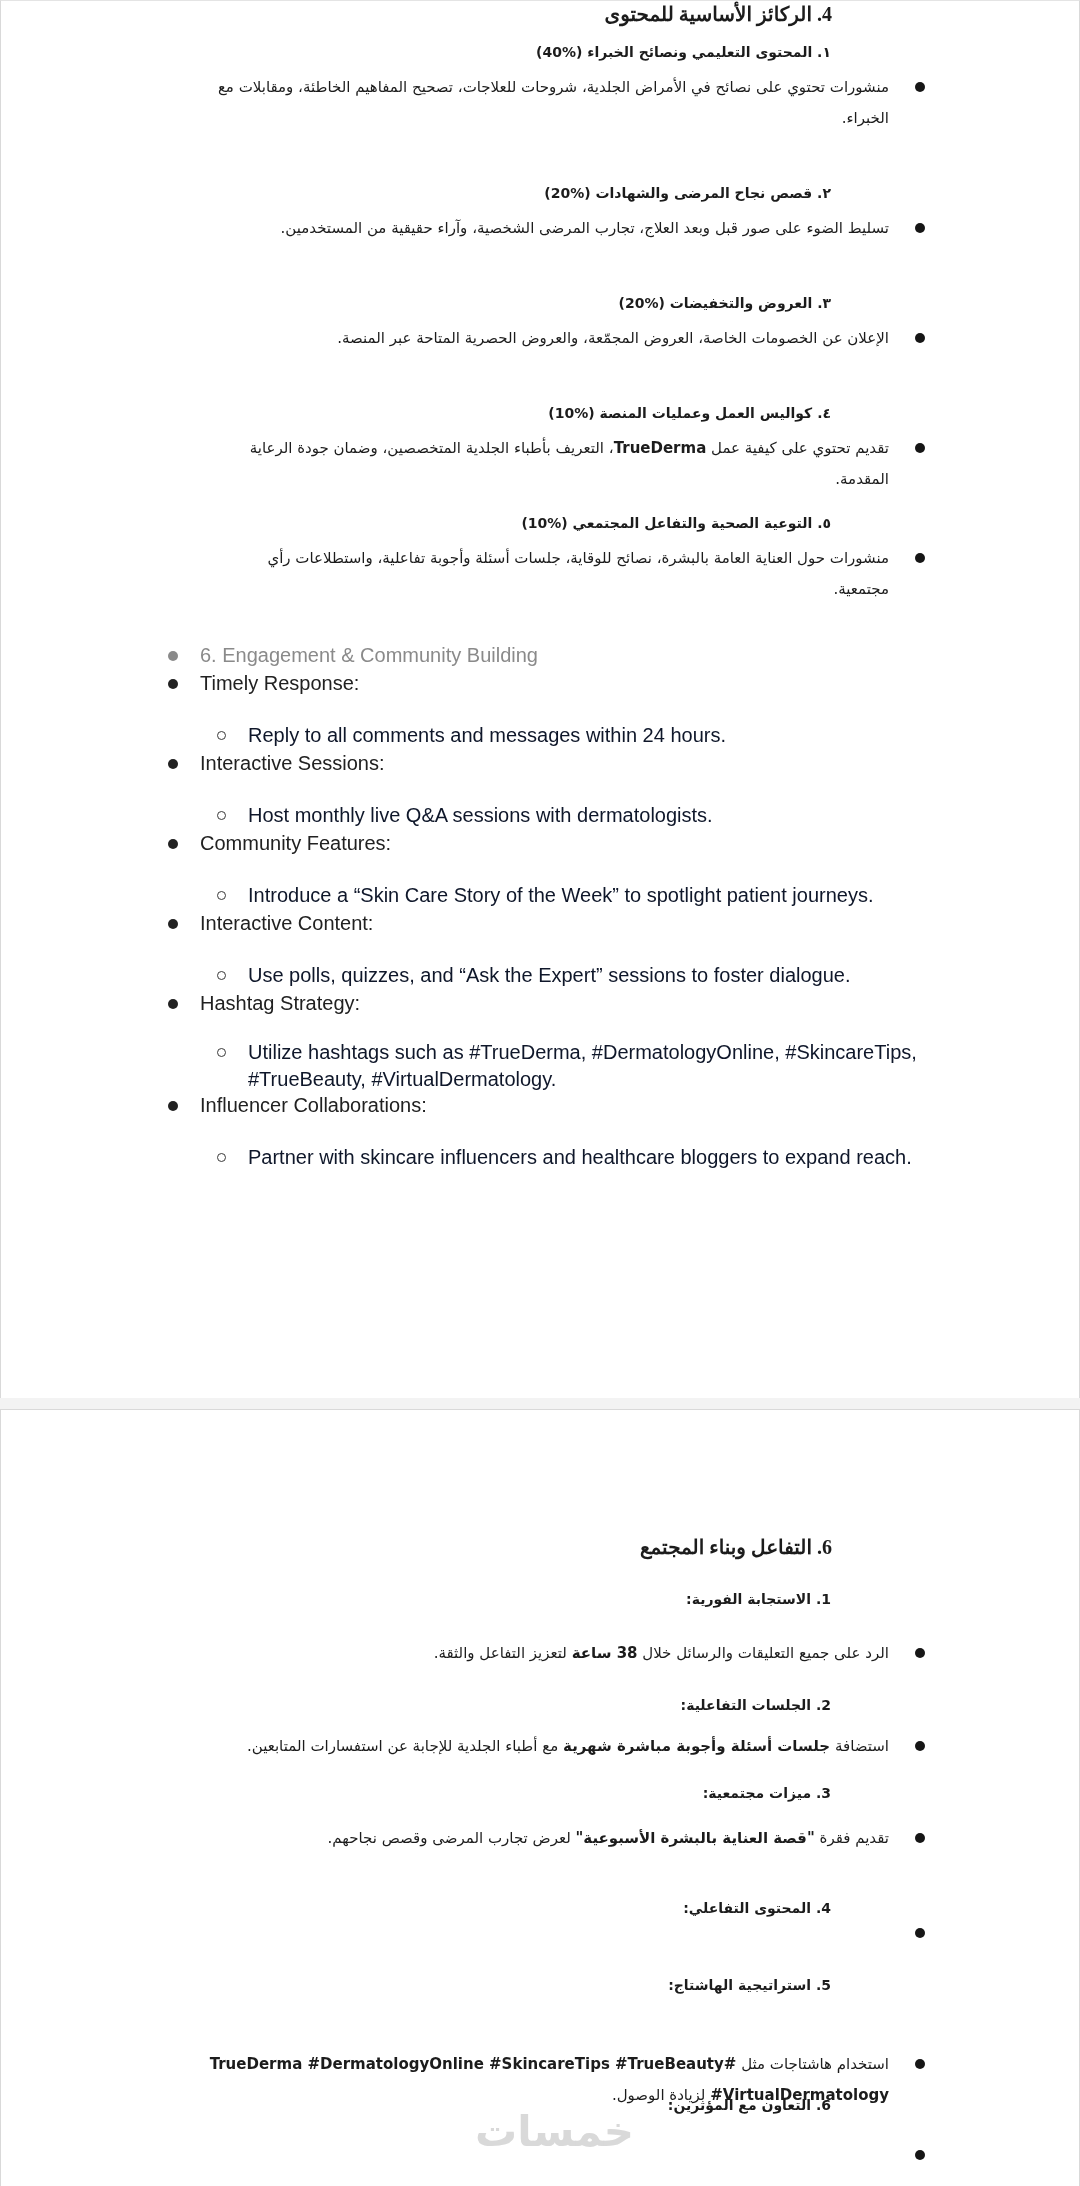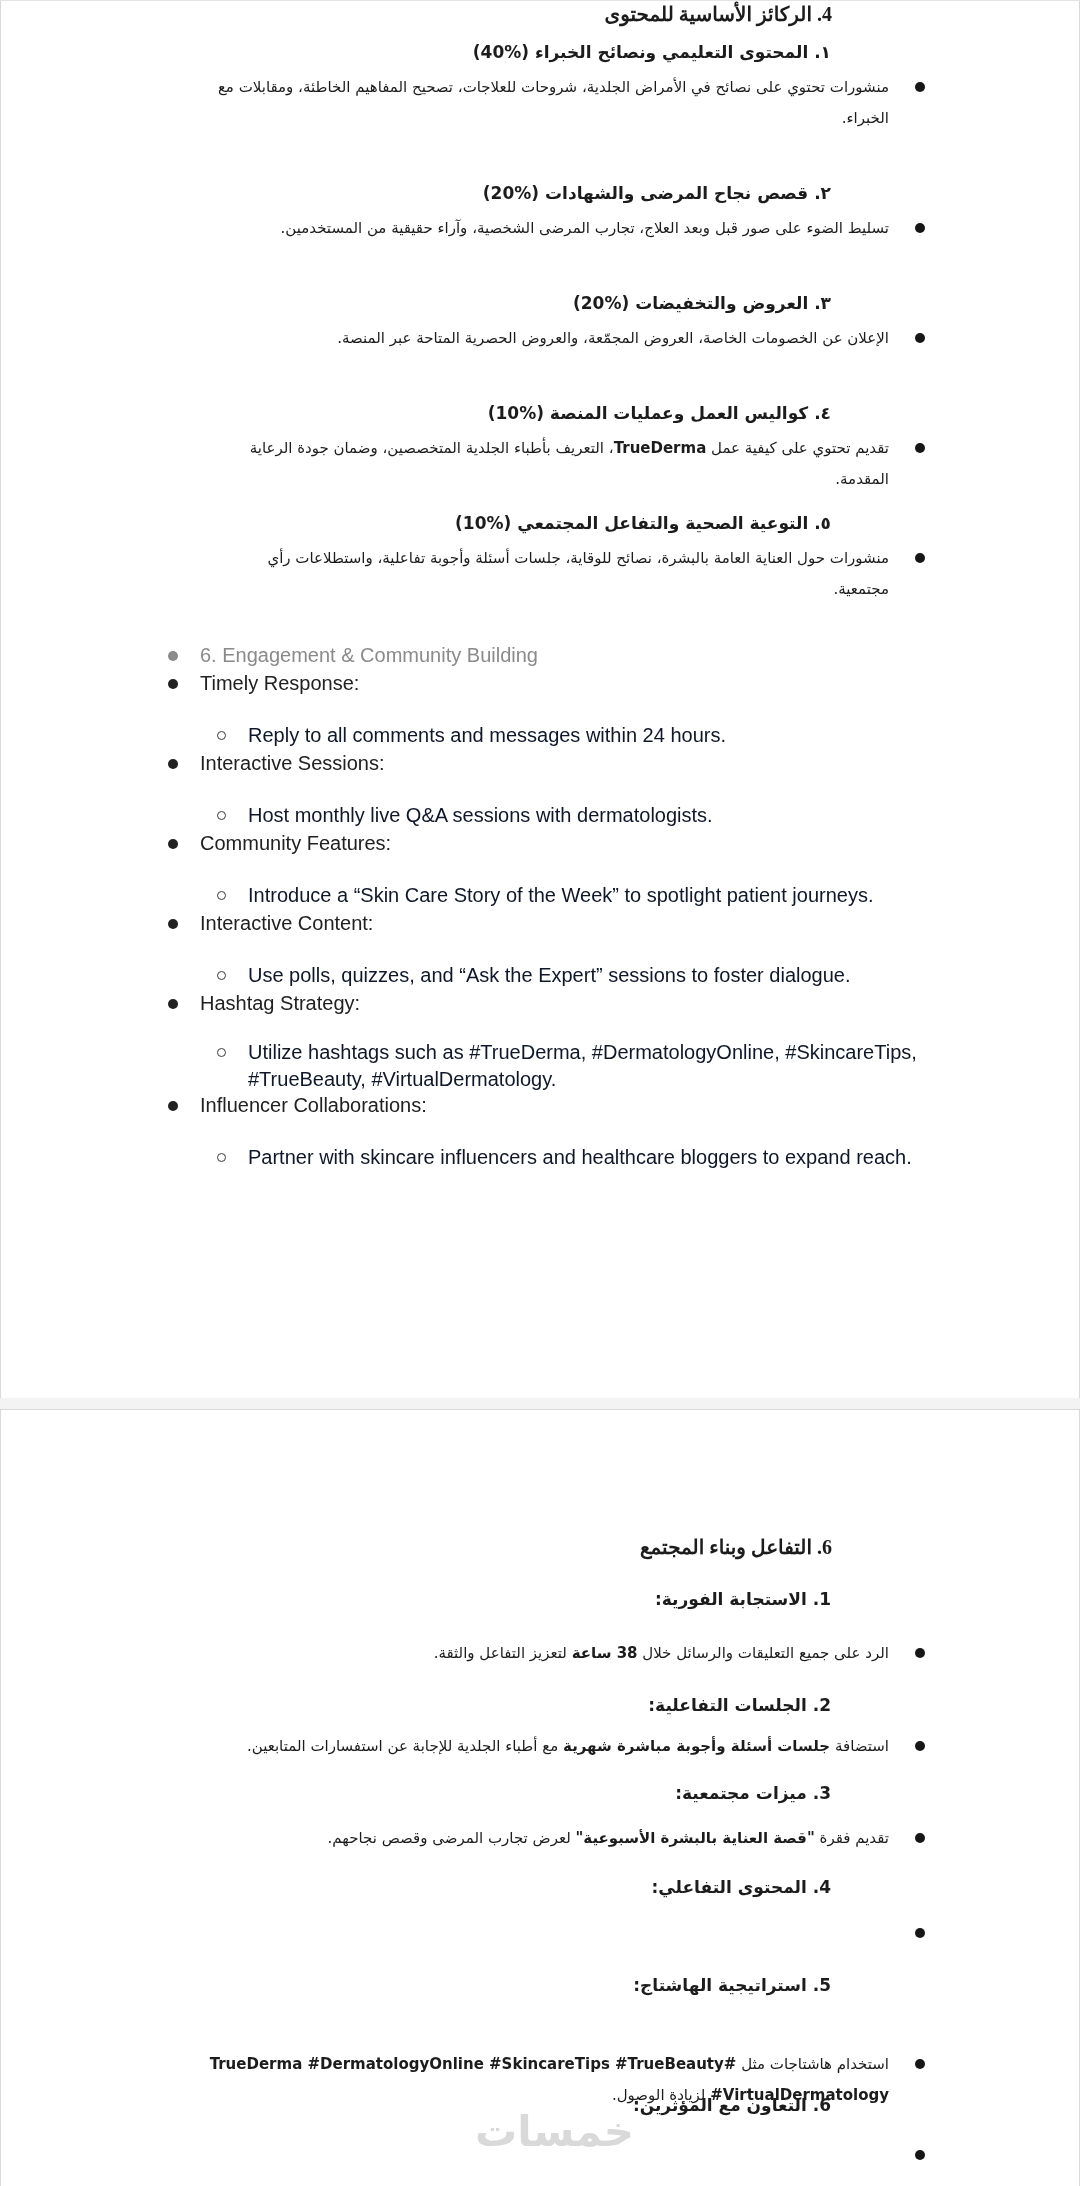--- a/index.html
+++ b/index.html
@@ -15,21 +15,21 @@
   .page1{top:0;height:1397px;border-top:1px solid #e4e4e4;border-bottom:1px solid #d9d9d9;}
   .page-gap{position:absolute;left:0;right:0;top:1398px;height:11px;background:#f3f3f3;}
   .page2{top:1409px;height:777px;border-top:1px solid #d9d9d9;}
   .ar-h1{
     position:absolute;right:247px;white-space:nowrap;
     font-size:20px;font-weight:bold;line-height:26px;direction:rtl;
     font-family:Liberation Serif, serif;
   }
   .ar-h2{
     position:absolute;right:248px;white-space:nowrap;
-    font-size:17px;font-weight:bold;line-height:24px;direction:rtl;
+    font-size:14px;font-weight:bold;line-height:24px;direction:rtl;
     font-family:"DejaVu Sans",sans-serif;
   }
   .ar-li{
     position:absolute;right:190px;width:680px;direction:rtl;
     font-size:15px;line-height:31px;font-family:"DejaVu Sans",sans-serif;
   }
   .ar-li .dot{
     position:absolute;right:-36px;top:10px;width:10px;height:10px;border-radius:50%;background:#161616;
   }
   .ar-li.wide{width:735px;margin-top:28px;}
@@ -181,21 +181,21 @@
       <span class="dot"></span>
       <span><span>استضافة </span><span class="b">جلسات أسئلة وأجوبة مباشرة شهرية</span><span> مع أطباء الجلدية للإجابة عن استفسارات المتابعين.</span></span>
     </div>
 
     <div class="ar-h2" style="top:371px">3. ميزات مجتمعية:</div>
     <div class="ar-li" style="top:413px">
       <span class="dot"></span>
       <span><span>تقديم فقرة </span><span class="b">"قصة العناية بالبشرة الأسبوعية"</span><span> لعرض تجارب المرضى وقصص نجاحهم.</span></span>
     </div>
 
-    <div class="ar-h2" style="top:465px">4. المحتوى التفاعلي:</div>
+    <div class="ar-h2" style="top:486px">4. المحتوى التفاعلي:</div>
     <div class="ar-li" style="top:508px">
       <span class="dot"></span>
     </div>
 
     <div class="ar-h2" style="top:563px">5. استراتيجية الهاشتاج:</div>
     <div class="ar-li wide" style="top:611px">
       <span class="dot"></span>
       <span><span>استخدام هاشتاجات مثل </span><span class="b">#TrueDerma #DermatologyOnline #SkincareTips #TrueBeauty #VirtualDermatology</span><span> لزيادة الوصول.</span></span>
     </div>
 

